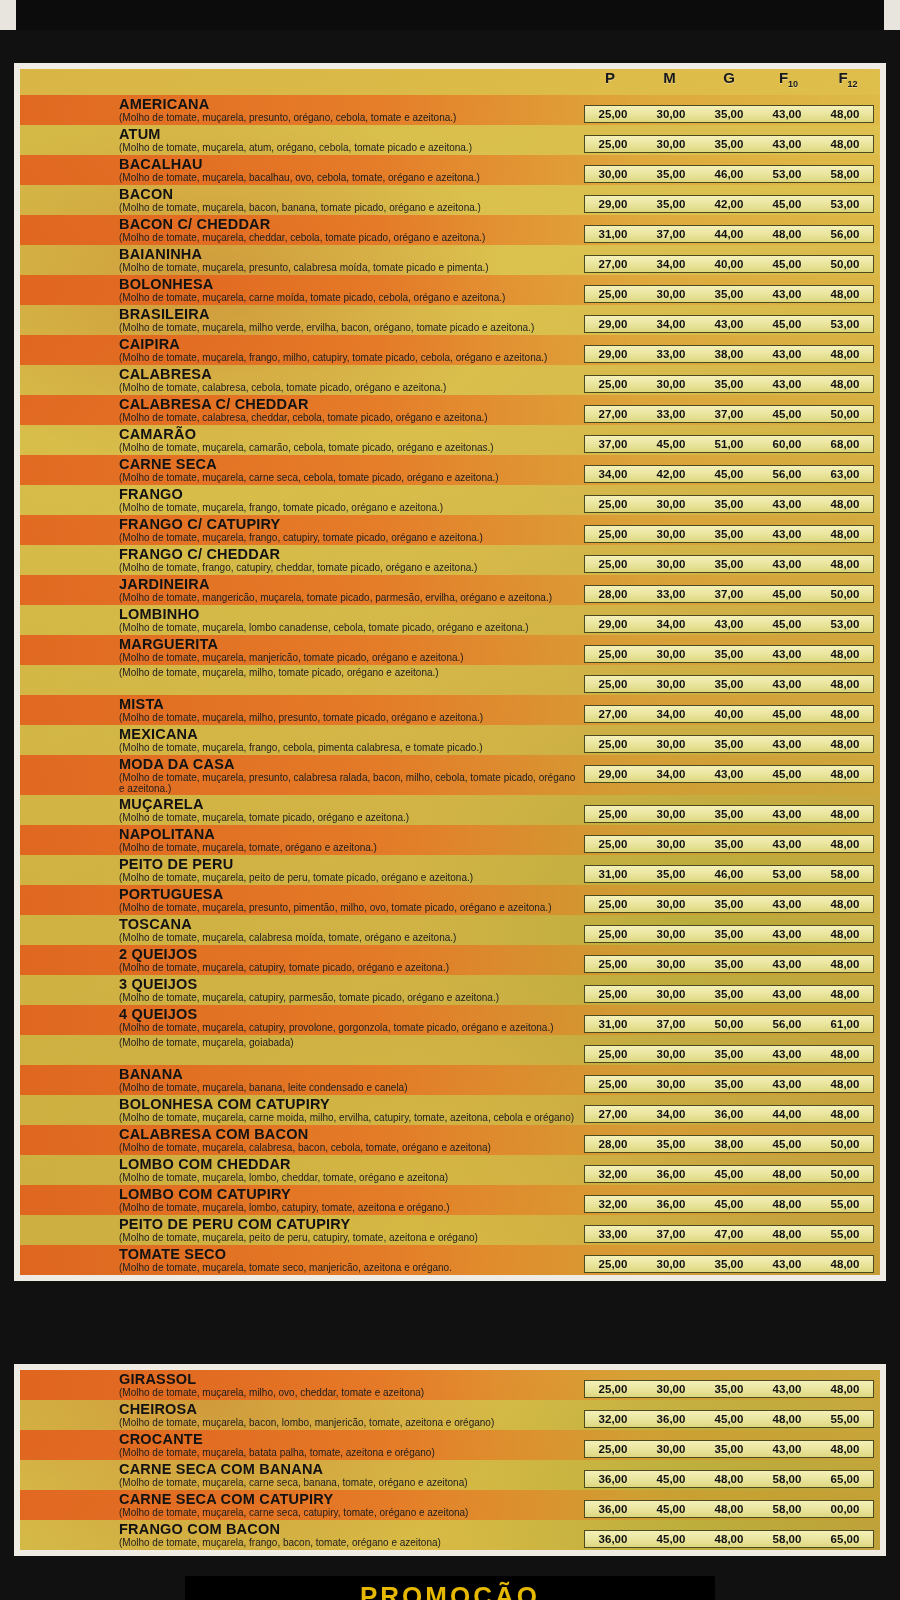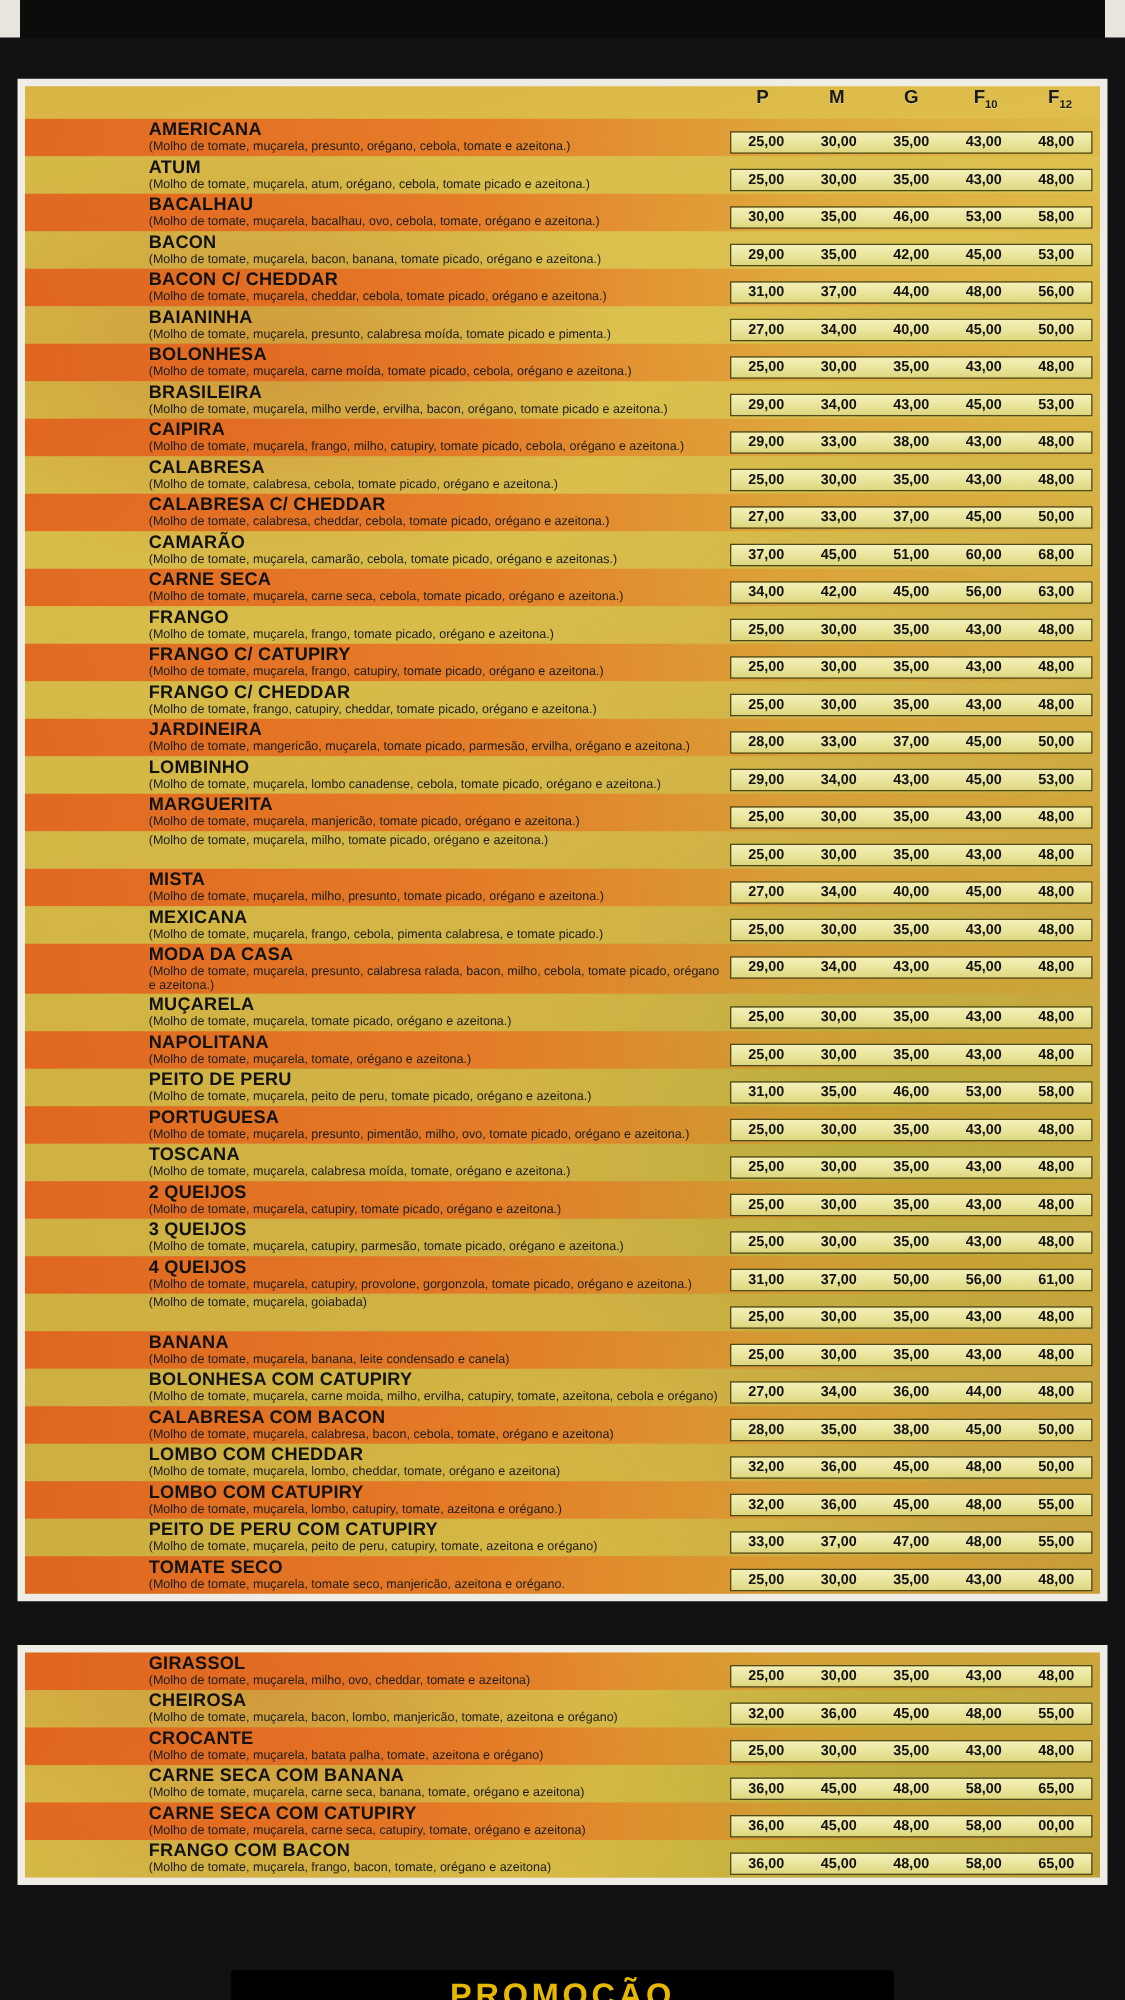--- a/index.html
+++ b/index.html
@@ -36,21 +36,21 @@
     position: relative;
     width: 100%;
     background:
       radial-gradient(ellipse 420px 260px at 22% 18%, rgba(190,60,20,0.55), rgba(190,60,20,0) 70%),
       radial-gradient(ellipse 380px 300px at 78% 70%, rgba(150,170,40,0.45), rgba(150,170,40,0) 72%),
       radial-gradient(ellipse 500px 380px at 50% 100%, rgba(230,190,60,0.55), rgba(230,190,60,0) 70%),
       linear-gradient(160deg, #d8b545 0%, #e0c04c 25%, #cfa83e 55%, #c39a36 100%);
     overflow: hidden;
   }
   #panel1 { top: 63px; }
-  #panel2 { top: 1316px; }
+  #panel2 { top: 1364px; }
 
   
   .hdr {
     position: relative;
     height: 26px;
   }
   .hdr .sizes {
     position: absolute; right: 6px; top: 0;
     display: flex;
     width: 290px;

